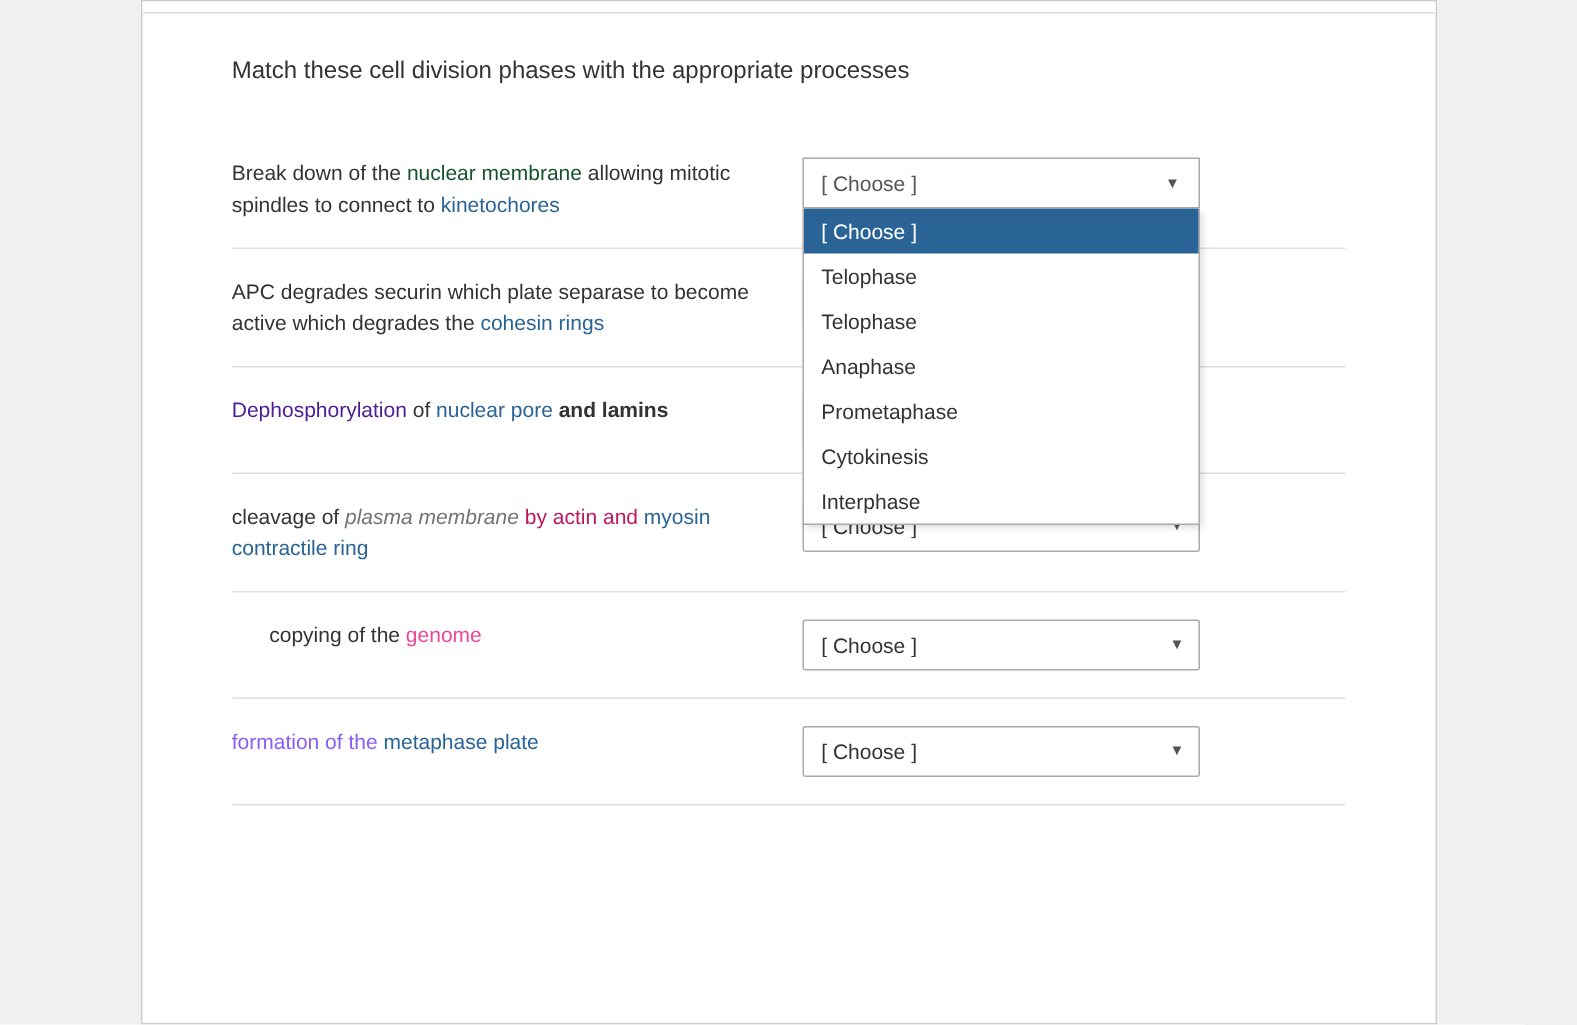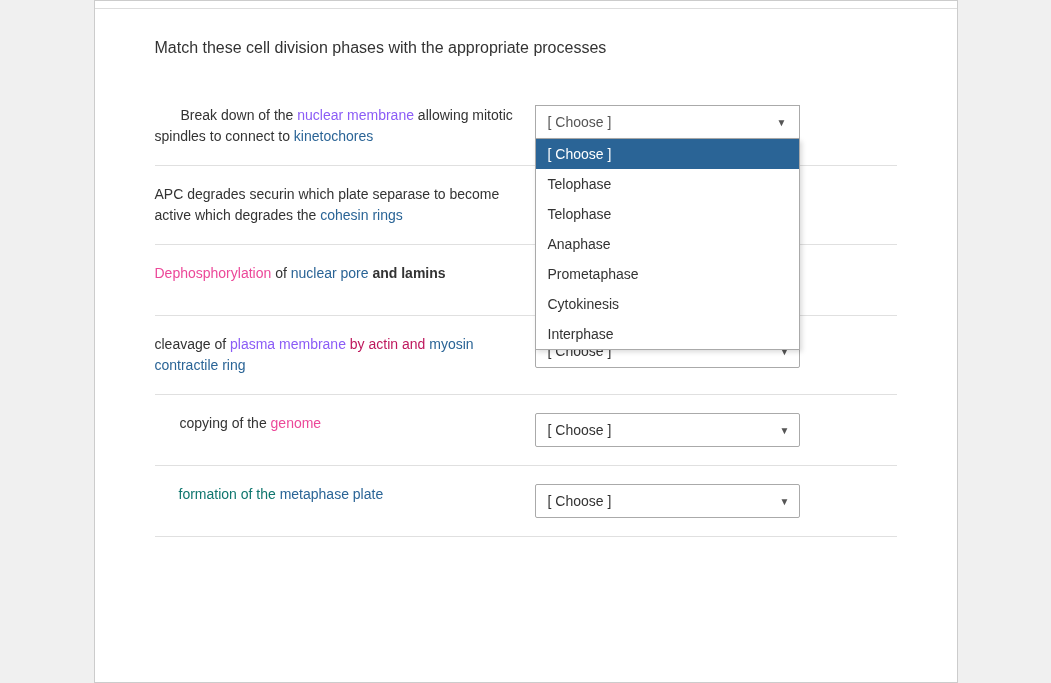--- a/index.html
+++ b/index.html
@@ -154,21 +154,21 @@
 <body>
 
 <div class="page-container">
   <div class="top-bar"></div>
   <div class="content-area">
 
     <div class="page-title">Match these cell division phases with the appropriate processes</div>
 
     <div class="question-row row-first">
       <div class="question-text">
-        <span style="color:#333;margin-left:26px;">Break down of the </span><span style="color:#8b5cf6;text-align:center;">nuclear membrane</span><span style="color:#333;"> allowing mitotic spindles to connect to </span><span style="color:#2a6496;">kinetochores</span>
+        <span style="color:#333;">Break down of the </span><span style="color:#14532d;text-align:center;">nuclear membrane</span><span style="color:#333;"> allowing mitotic spindles to connect to </span><span style="color:#2a6496;">kinetochores</span>
       </div>
       <div class="dropdown-open-container">
         <div class="dropdown-trigger">
           <span class="dropdown-trigger-text">[ Choose ]</span>
           <span class="dropdown-trigger-arrow">▼</span>
         </div>
         <div class="dropdown-list">
           <div class="dropdown-item selected">[ Choose ]</div>
           <div class="dropdown-item">Telophase</div>
           <div class="dropdown-item">Telophase</div>
@@ -192,38 +192,38 @@
           <option>Anaphase</option>
           <option>Prometaphase</option>
           <option>Cytokinesis</option>
           <option>Interphase</option>
         </select>
       </div>
     </div>
 
     <div class="question-row">
       <div class="question-text">
-        <span style="color:#ec4899;">Dephosphorylation</span><span style="color:#333;"> of </span><span style="color:#2a6496;">nuclear pore</span><span style="color:#333;font-weight:bold;"> and lamins</span>
-      </div>
-      <div class="dropdown-wrapper">
-        <select class="dropdown-select">
-          <option>[ Choose ]</option>
-          <option>Telophase</option>
-          <option>Metaphase</option>
-          <option>Anaphase</option>
-          <option>Prometaphase</option>
-          <option>Cytokinesis</option>
-          <option>Interphase</option>
-        </select>
-      </div>
-    </div>
-
-    <div class="question-row">
-      <div class="question-text">
-        <span style="color:#333;">cleavage of </span><span style="color:#8b5cf6;">plasma membrane</span><span style="color:#be185d;margin-top:27px;"> by actin and </span><span style="color:#2a6496;">myosin contractile ring</span>
+        <span style="color:#4c1d95;">Dephosphorylation</span><span style="color:#333;"> of </span><span style="color:#2a6496;">nuclear pore</span><span style="color:#333;font-weight:bold;"> and lamins</span>
+      </div>
+      <div class="dropdown-wrapper">
+        <select class="dropdown-select">
+          <option>[ Choose ]</option>
+          <option>Telophase</option>
+          <option>Metaphase</option>
+          <option>Anaphase</option>
+          <option>Prometaphase</option>
+          <option>Cytokinesis</option>
+          <option>Interphase</option>
+        </select>
+      </div>
+    </div>
+
+    <div class="question-row">
+      <div class="question-text">
+        <span style="color:#333;">cleavage of </span><span style="color:#737373;font-style:italic;">plasma membrane</span><span style="color:#be185d;margin-top:27px;"> by actin and </span><span style="color:#2a6496;">myosin contractile ring</span>
       </div>
       <div class="dropdown-wrapper">
         <select class="dropdown-select">
           <option>[ Choose ]</option>
           <option>Telophase</option>
           <option>Metaphase</option>
           <option>Anaphase</option>
           <option>Prometaphase</option>
           <option>Cytokinesis</option>
           <option>Interphase</option>
@@ -243,21 +243,21 @@
           <option>Anaphase</option>
           <option>Prometaphase</option>
           <option>Cytokinesis</option>
           <option>Interphase</option>
         </select>
       </div>
     </div>
 
     <div class="question-row">
       <div class="question-text">
-        <span style="color:#0f766e;margin-left:24px;">formation of the </span><span style="color:#2a6496;">metaphase plate</span>
+        <span style="color:#8b5cf6;">formation of the </span><span style="color:#2a6496;">metaphase plate</span>
       </div>
       <div class="dropdown-wrapper">
         <select class="dropdown-select">
           <option>[ Choose ]</option>
           <option>Telophase</option>
           <option>Metaphase</option>
           <option>Anaphase</option>
           <option>Prometaphase</option>
           <option>Cytokinesis</option>
           <option>Interphase</option>

